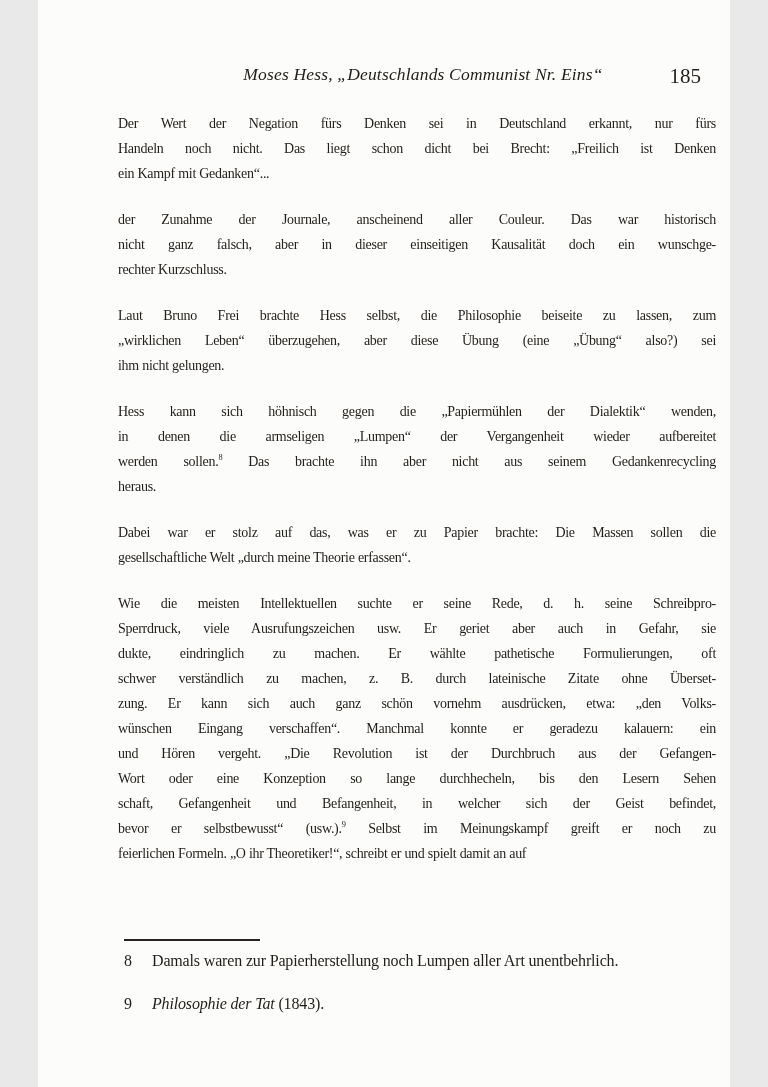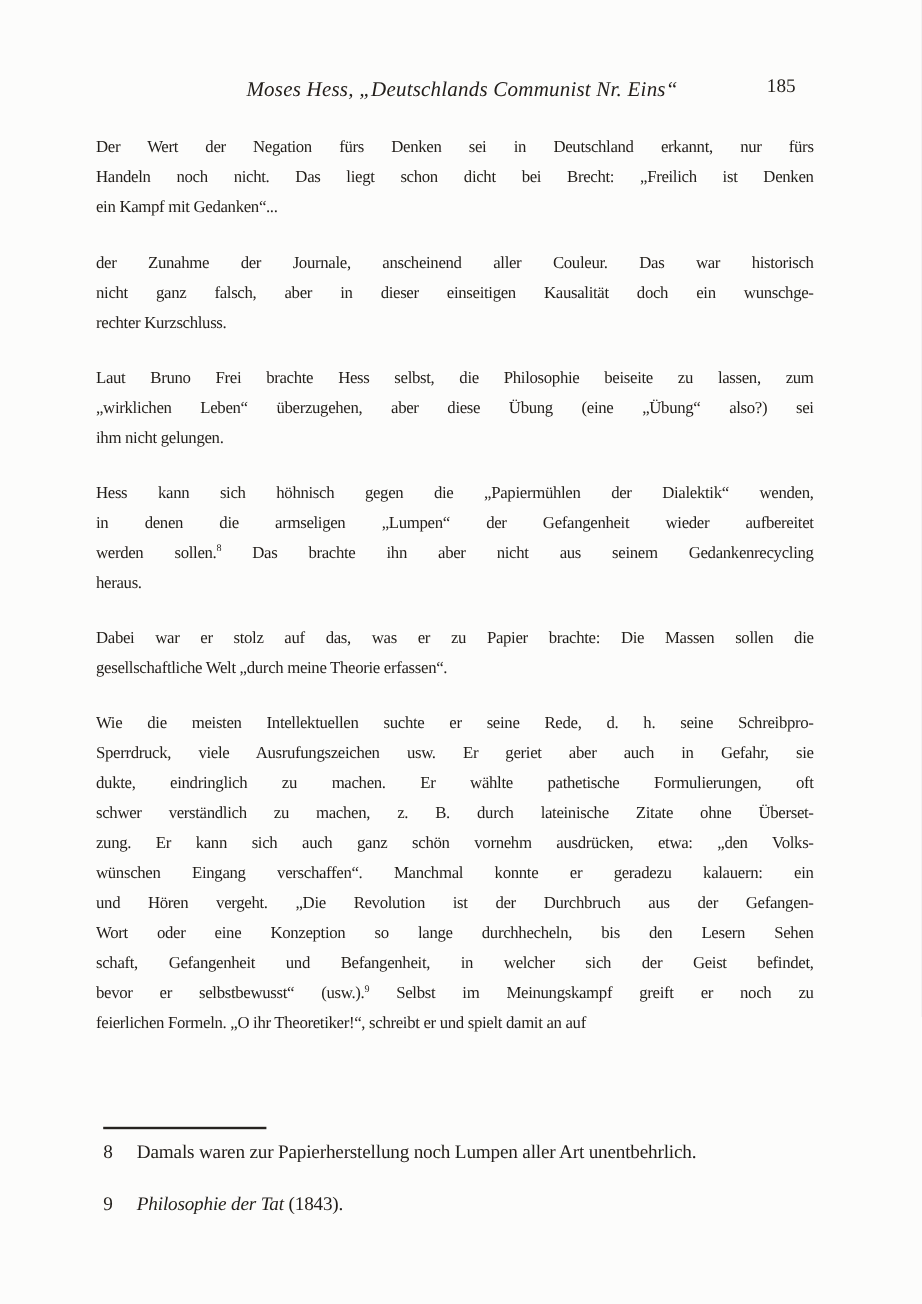--- a/index.html
+++ b/index.html
@@ -2,21 +2,21 @@
 <html><head>
 <meta charset="utf-8">
 <style>
   html, body {
     margin: 0;
     padding: 0;
     background: #e9e9e9;
   }
   .page {
     position: relative;
-    width: 768px;
+    width: 692px;
     height: 1087px;
     margin: 0 auto;
     background: #fcfcfb;
     color: #221e1a;
     font-family: "Liberation Serif", "DejaVu Serif", serif;
     overflow: hidden;
   }
   
   .running-head-row {
     position: absolute;
@@ -29,21 +29,21 @@
     display: block;
     text-align: center;
     font-style: italic;
     font-size: 17.5px;
     letter-spacing: 0.01em;
   }
   .page-number {
     position: absolute;
     right: 21px;
     top: 0;
-    font-size: 16px;
+    font-size: 21px;
     font-style: normal;
   }
   
   .body-text {
     position: absolute;
     left: 80px;
     top: 111px;
     width: 598px;
     font-size: 14px;
     letter-spacing: -0.02em;
@@ -114,21 +114,21 @@
         <div class="line">nicht ganz falsch, aber in dieser einseitigen Kausalität doch ein wunschge-</div>
         <div class="line last">rechter Kurzschluss.</div>
       </div>
       <div class="paragraph">
         <div class="line">Laut Bruno Frei brachte Hess selbst, die Philosophie beiseite zu lassen, zum</div>
         <div class="line">„wirklichen Leben“ überzugehen, aber diese Übung (eine „Übung“ also?) sei</div>
         <div class="line last">ihm nicht gelungen.</div>
       </div>
       <div class="paragraph">
         <div class="line">Hess kann sich höhnisch gegen die „Papiermühlen der Dialektik“ wenden,</div>
-        <div class="line">in denen die armseligen „Lumpen“ der Gefangenheit wieder aufbereitet</div>
+        <div class="line">in denen die armseligen „Lumpen“ der Vergangenheit wieder aufbereitet</div>
         <div class="line">werden sollen.<sup>8</sup> Das brachte ihn aber nicht aus seinem Gedankenrecycling</div>
         <div class="line last">heraus.</div>
       </div>
       <div class="paragraph">
         <div class="line">Dabei war er stolz auf das, was er zu Papier brachte: Die Massen sollen die</div>
         <div class="line last">gesellschaftliche Welt „durch meine Theorie erfassen“.</div>
       </div>
       <div class="paragraph">
         <div class="line">Wie die meisten Intellektuellen suchte er seine Rede, d. h. seine Schreibpro-</div>
         <div class="line">Sperrdruck, viele Ausrufungszeichen usw. Er geriet aber auch in Gefahr, sie</div>

